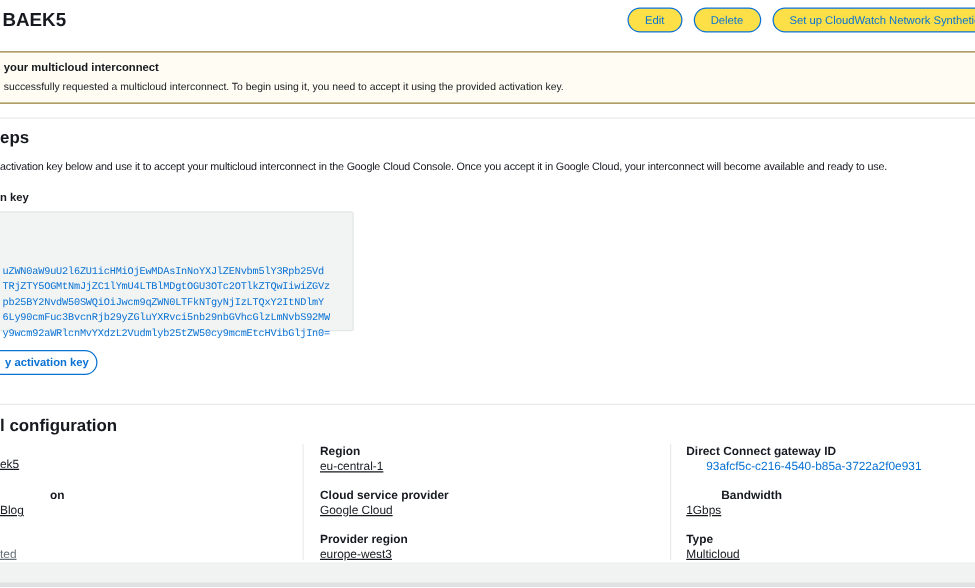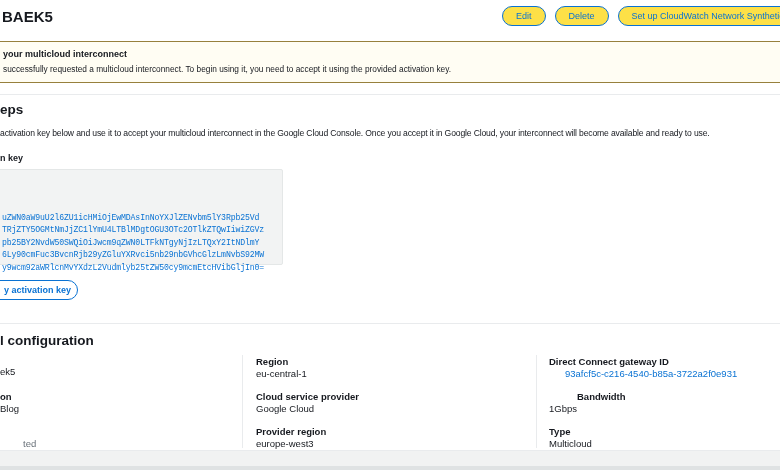--- a/index.html
+++ b/index.html
@@ -53,21 +53,21 @@
     position: absolute; left: -32px; top: 280px; width: 110px; height: 20px;
     border: 1.6px solid #0972d3; color: #0972d3; background: #ffffff;
     border-radius: 11px; box-sizing: border-box;
     display: flex; align-items: center; padding-left: 35px;
     font-size: 9px; font-weight: 700; white-space: nowrap; cursor: pointer;
     font-family: inherit;
   }
   .col-div { position: absolute; top: 355px; height: 93px; width: 1px; background: #e9ebed; }
   .cd1 { left: 242px; } .cd2 { left: 536px; }
   .field-label { position: absolute; font-size: 9.5px; font-weight: 700; white-space: nowrap; }
-  .field-value { position: absolute; font-size: 9.5px; white-space: nowrap; }
+  .field-value { position: absolute; font-size: 9.5px; white-space: nowrap; text-decoration: underline; }
   .muted { color: #687078; }
   .link { color: #0972d3; text-decoration: none; cursor: pointer; margin-left: 16px; }
   .footer      { position: absolute; left: 0; top: 451px; width: 780px; height: 19px; background: #f1f2f2; }
   .footer-edge { position: absolute; left: 0; top: 466px; width: 780px; height: 4px; background: #dfe2e3; }
 </style>
 </head>
 <body>
 
 <div class="page">
 
@@ -99,23 +99,23 @@
     </div>
   </div>
 
   <button class="copy-btn">y activation key</button>
 
   <div class="hr hr2"></div>
 
   <div class="section-heading cfg-head">l configuration</div>
 
   <div class="field-value" style="left:0; top:366px;">ek5</div>
-  <div class="field-label" style="left:0; top:391px;">on</div>
+  <div class="field-label" style="left:0; top:391px;padding-left:40px;">on</div>
   <div class="field-value" style="left:0; top:403px;">Blog</div>
-  <div class="field-value muted" style="left:0; top:438px;padding-left:23px;">ted</div>
+  <div class="field-value muted" style="left:0; top:438px;">ted</div>
 
   <div class="col-div cd1"></div>
 
   <div class="field-label" style="left:256px; top:356px;">Region</div>
   <div class="field-value" style="left:256px; top:368px;">eu-central-1</div>
   <div class="field-label" style="left:256px; top:391px;">Cloud service provider</div>
   <div class="field-value" style="left:256px; top:403px;">Google Cloud</div>
   <div class="field-label" style="left:256px; top:426px;">Provider region</div>
   <div class="field-value" style="left:256px; top:438px;">europe-west3</div>
 

